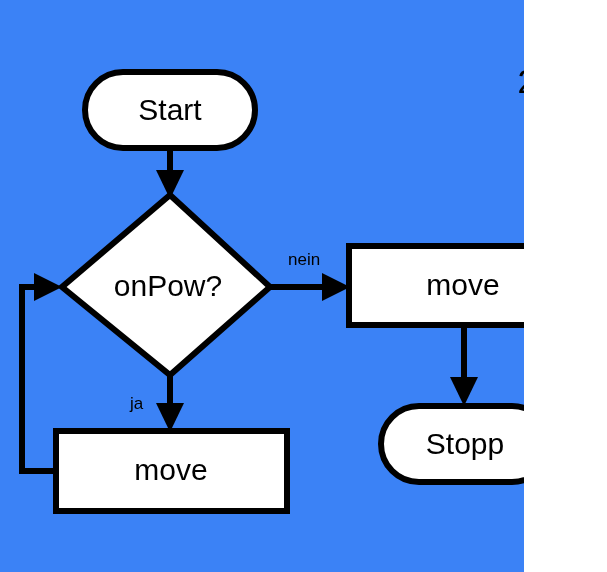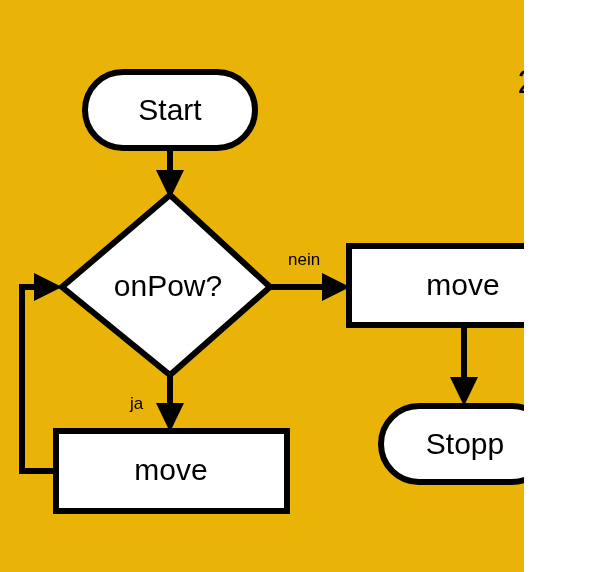--- a/index.html
+++ b/index.html
@@ -7,21 +7,21 @@
     padding: 0;
     background: #ffffff;
   }
   body {
     font-family: "Liberation Sans", sans-serif;
   }
   #canvas {
     position: relative;
     width: 524px;
     height: 572px;
-    background: #eab308;
+    background: #3b82f6;
     overflow: hidden;
   }
   #flow-svg {
     position: absolute;
     top: 0;
     left: 0;
     width: 607px;
     height: 572px;
   }
   .node-text {

